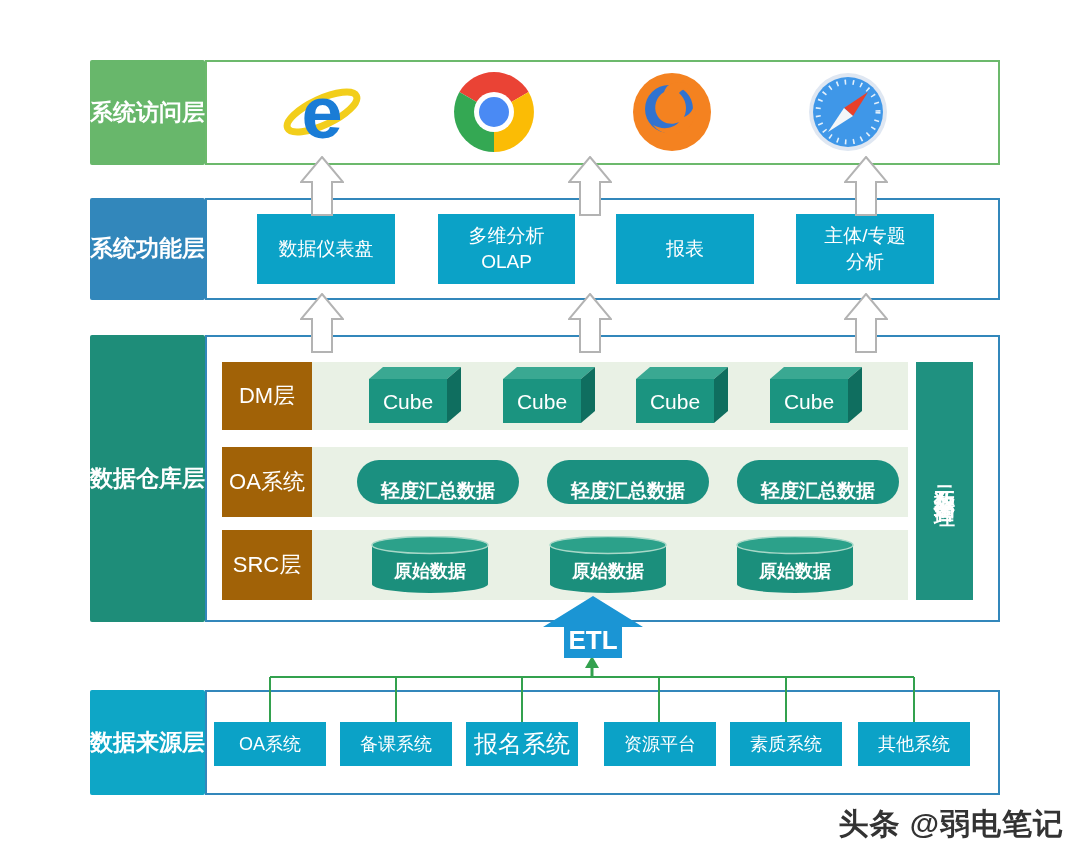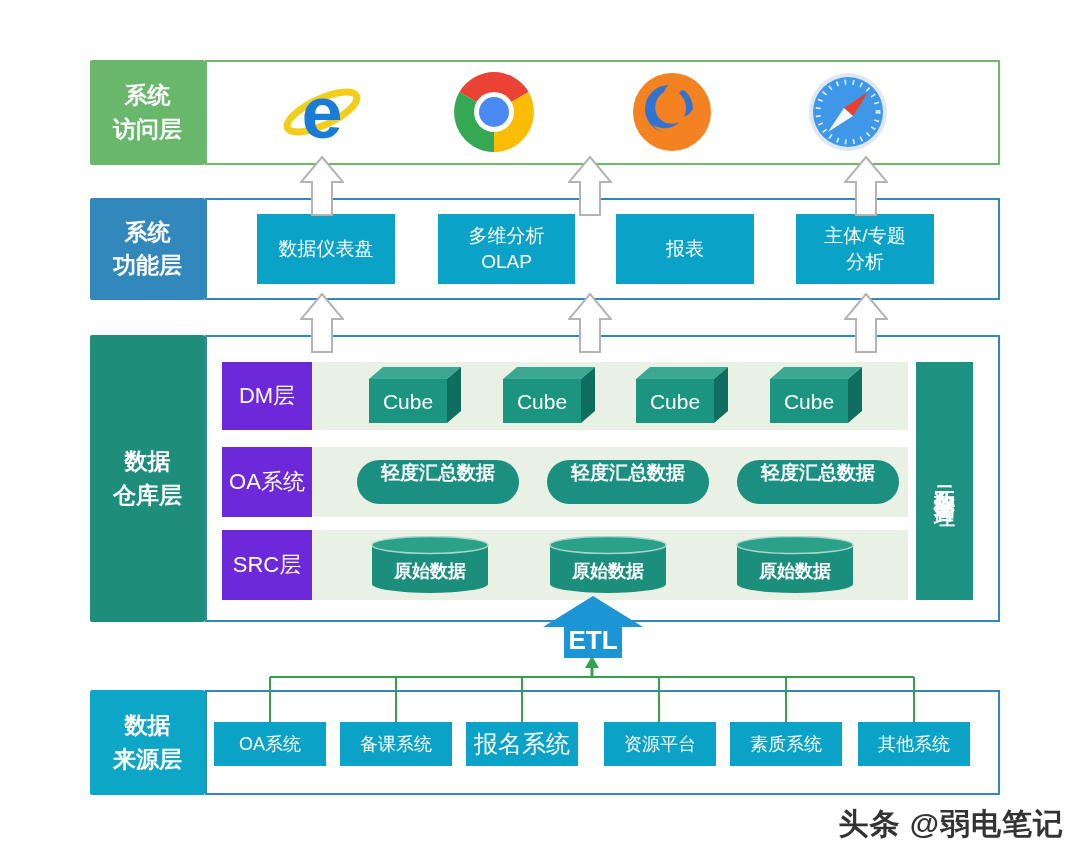--- a/index.html
+++ b/index.html
@@ -1,35 +1,35 @@
 <!DOCTYPE html>
 <html><head>
 <meta charset="utf-8">
 <style>
   html,body{margin:0;padding:0;background:#ffffff;}
   .canvas{position:relative;width:1080px;height:861px;background:#ffffff;overflow:hidden;
           font-family:"Liberation Sans",sans-serif;}
   .abs{position:absolute;box-sizing:border-box;}
   
   .side-label{color:#fff;font-weight:bold;font-size:23px;line-height:1.45;
-              display:flex;flex-direction:column;justify-content:center;align-items:center;
+              display:flex;flex-direction:row;justify-content:center;align-items:center;
               border-radius:2px;z-index:2;}
   .side-label span{display:block;text-align:center;}
   
   .sect{background:#fff;border:2px solid #3287bb;z-index:1;}
   .sect.green{border-color:#6cb96c;}
   
   .cyanbox{background:#0ba2c7;color:#fff;display:flex;flex-direction:column;
            align-items:center;justify-content:center;font-size:19px;line-height:1.35;z-index:3;}
   .cyanbox span{display:block;text-align:center;}
   
   .wrow{background:#e9f1e5;z-index:2;}
-  .wlabel{background:#6d28d9;color:#fff;display:flex;align-items:center;justify-content:center;
+  .wlabel{background:#a16207;color:#fff;display:flex;align-items:center;justify-content:center;
           font-size:22px;z-index:3;}
-  .pill{background:#1b9080;border-radius:22px;color:#fff;display:flex;align-items:flex-start;
+  .pill{background:#1b9080;border-radius:22px;color:#fff;display:flex;align-items:flex-end;
         justify-content:center;font-size:19px;font-weight:600;z-index:3;}
   .meta{background:#1f9180;color:#fff;display:flex;align-items:center;justify-content:center;
         writing-mode:vertical-rl;text-orientation:upright;font-size:21px;font-weight:bold;
         letter-spacing:5px;z-index:3;}
   .icon{z-index:3;}
   .uparrow{z-index:5;}
   .conn{z-index:4;}
   .etl{z-index:6;}
   .watermark{z-index:7;font-size:30px;font-weight:bold;color:#333;letter-spacing:1px;
              text-shadow:2px 2px 0 #fff,-1px -1px 0 #fff,1px -1px 0 #fff,-1px 1px 0 #fff,3px 3px 2px #fff;}

